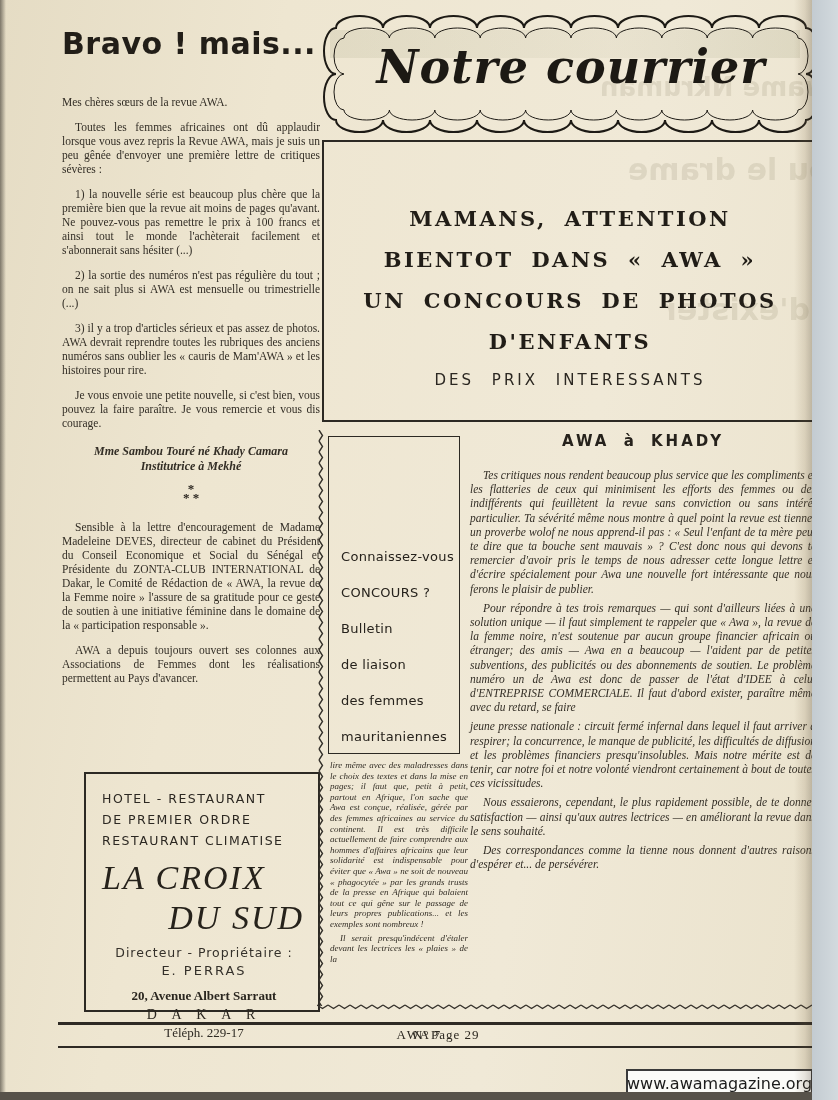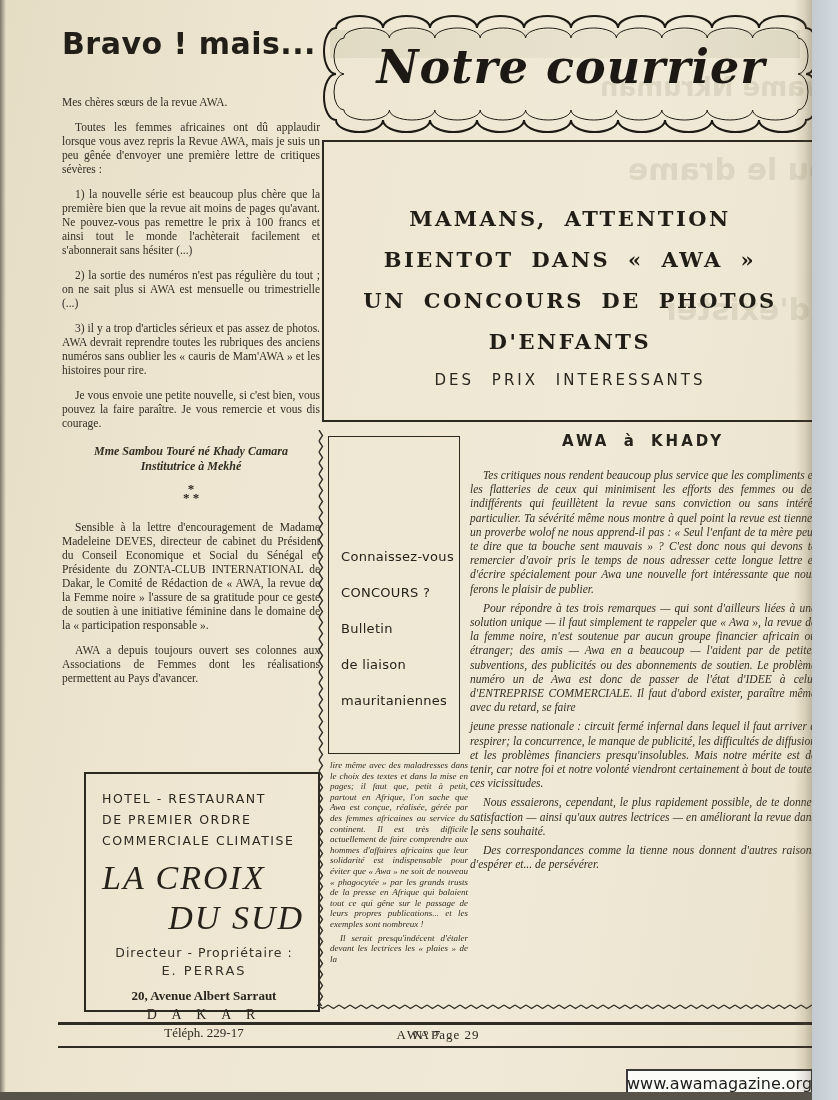--- a/index.html
+++ b/index.html
@@ -105,21 +105,21 @@
       <div>*</div>
       <div>* *</div>
     </div>
     <p>Sensible à la lettre d'encouragement de Madame Madeleine DEVES, directeur de cabinet du Président du Conseil Economique et Social du Sénégal et Présidente du ZONTA-CLUB INTERNATIONAL de Dakar, le Comité de Rédaction de « AWA, la revue de la Femme noire » l'assure de sa gratitude pour ce geste de soutien à une initiative féminine dans le domaine de la « participation responsable ».</p>
     <p>AWA a depuis toujours ouvert ses colonnes aux Associations de Femmes dont les réalisations permettent au Pays d'avancer.</p>
   </div>
 
   <div class="hotel-ad">
     <div class="ad-line">HOTEL - RESTAURANT</div>
     <div class="ad-line">DE PREMIER ORDRE</div>
-    <div class="ad-line">COMMERCIALE CLIMATISE</div>
+    <div class="ad-line">RESTAURANT CLIMATISE</div>
     <div class="ad-name1">LA CROIX</div>
     <div class="ad-name2">DU SUD</div>
     <div class="ad-dir-label">Directeur - Propriétaire :</div>
     <div class="ad-dir-name">E. PERRAS</div>
     <div class="ad-address">20, Avenue Albert Sarraut</div>
     <div class="ad-city">D A K A R</div>
     <div class="ad-phone">Téléph. 229-17</div>
   </div>
 
   <div class="courrier-header">
@@ -174,20 +174,21 @@
       </pattern>
         </defs>
       <rect width="506" height="7" fill="url(#zzhB)"></rect>
     </svg>
 
     <div class="mariemou-box">
       <div class="mariemou-line">Connaissez-vous</div>
       <div class="mariemou-line">CONCOURS ?</div>
       <div class="mariemou-line">Bulletin</div>
       <div class="mariemou-line">de liaison</div>
+      <div class="mariemou-line">des femmes</div>
       <div class="mariemou-line">mauritaniennes</div>
     </div>
 
     <div class="cont-col">
       <p>lire même avec des maladresses dans le choix des textes et dans la mise en pages; il faut que, petit à petit, partout en Afrique, l'on sache que Awa est conçue, réalisée, gérée par des femmes africaines au service du continent. Il est très difficile actuellement de faire comprendre aux hommes d'affaires africains que leur solidarité est indispensable pour éviter que « Awa » ne soit de nouveau « phagocytée » par les grands trusts de la presse en Afrique qui balaient tout ce qui gêne sur le passage de leurs propres publications... et les exemples sont nombreux !</p>
       <p class="indent">Il serait presqu'indécent d'étaler devant les lectrices les « plaies » de la</p>
     </div>
 
     <div class="reply-col">
       <div class="reply-heading">AWA à KHADY</div>

